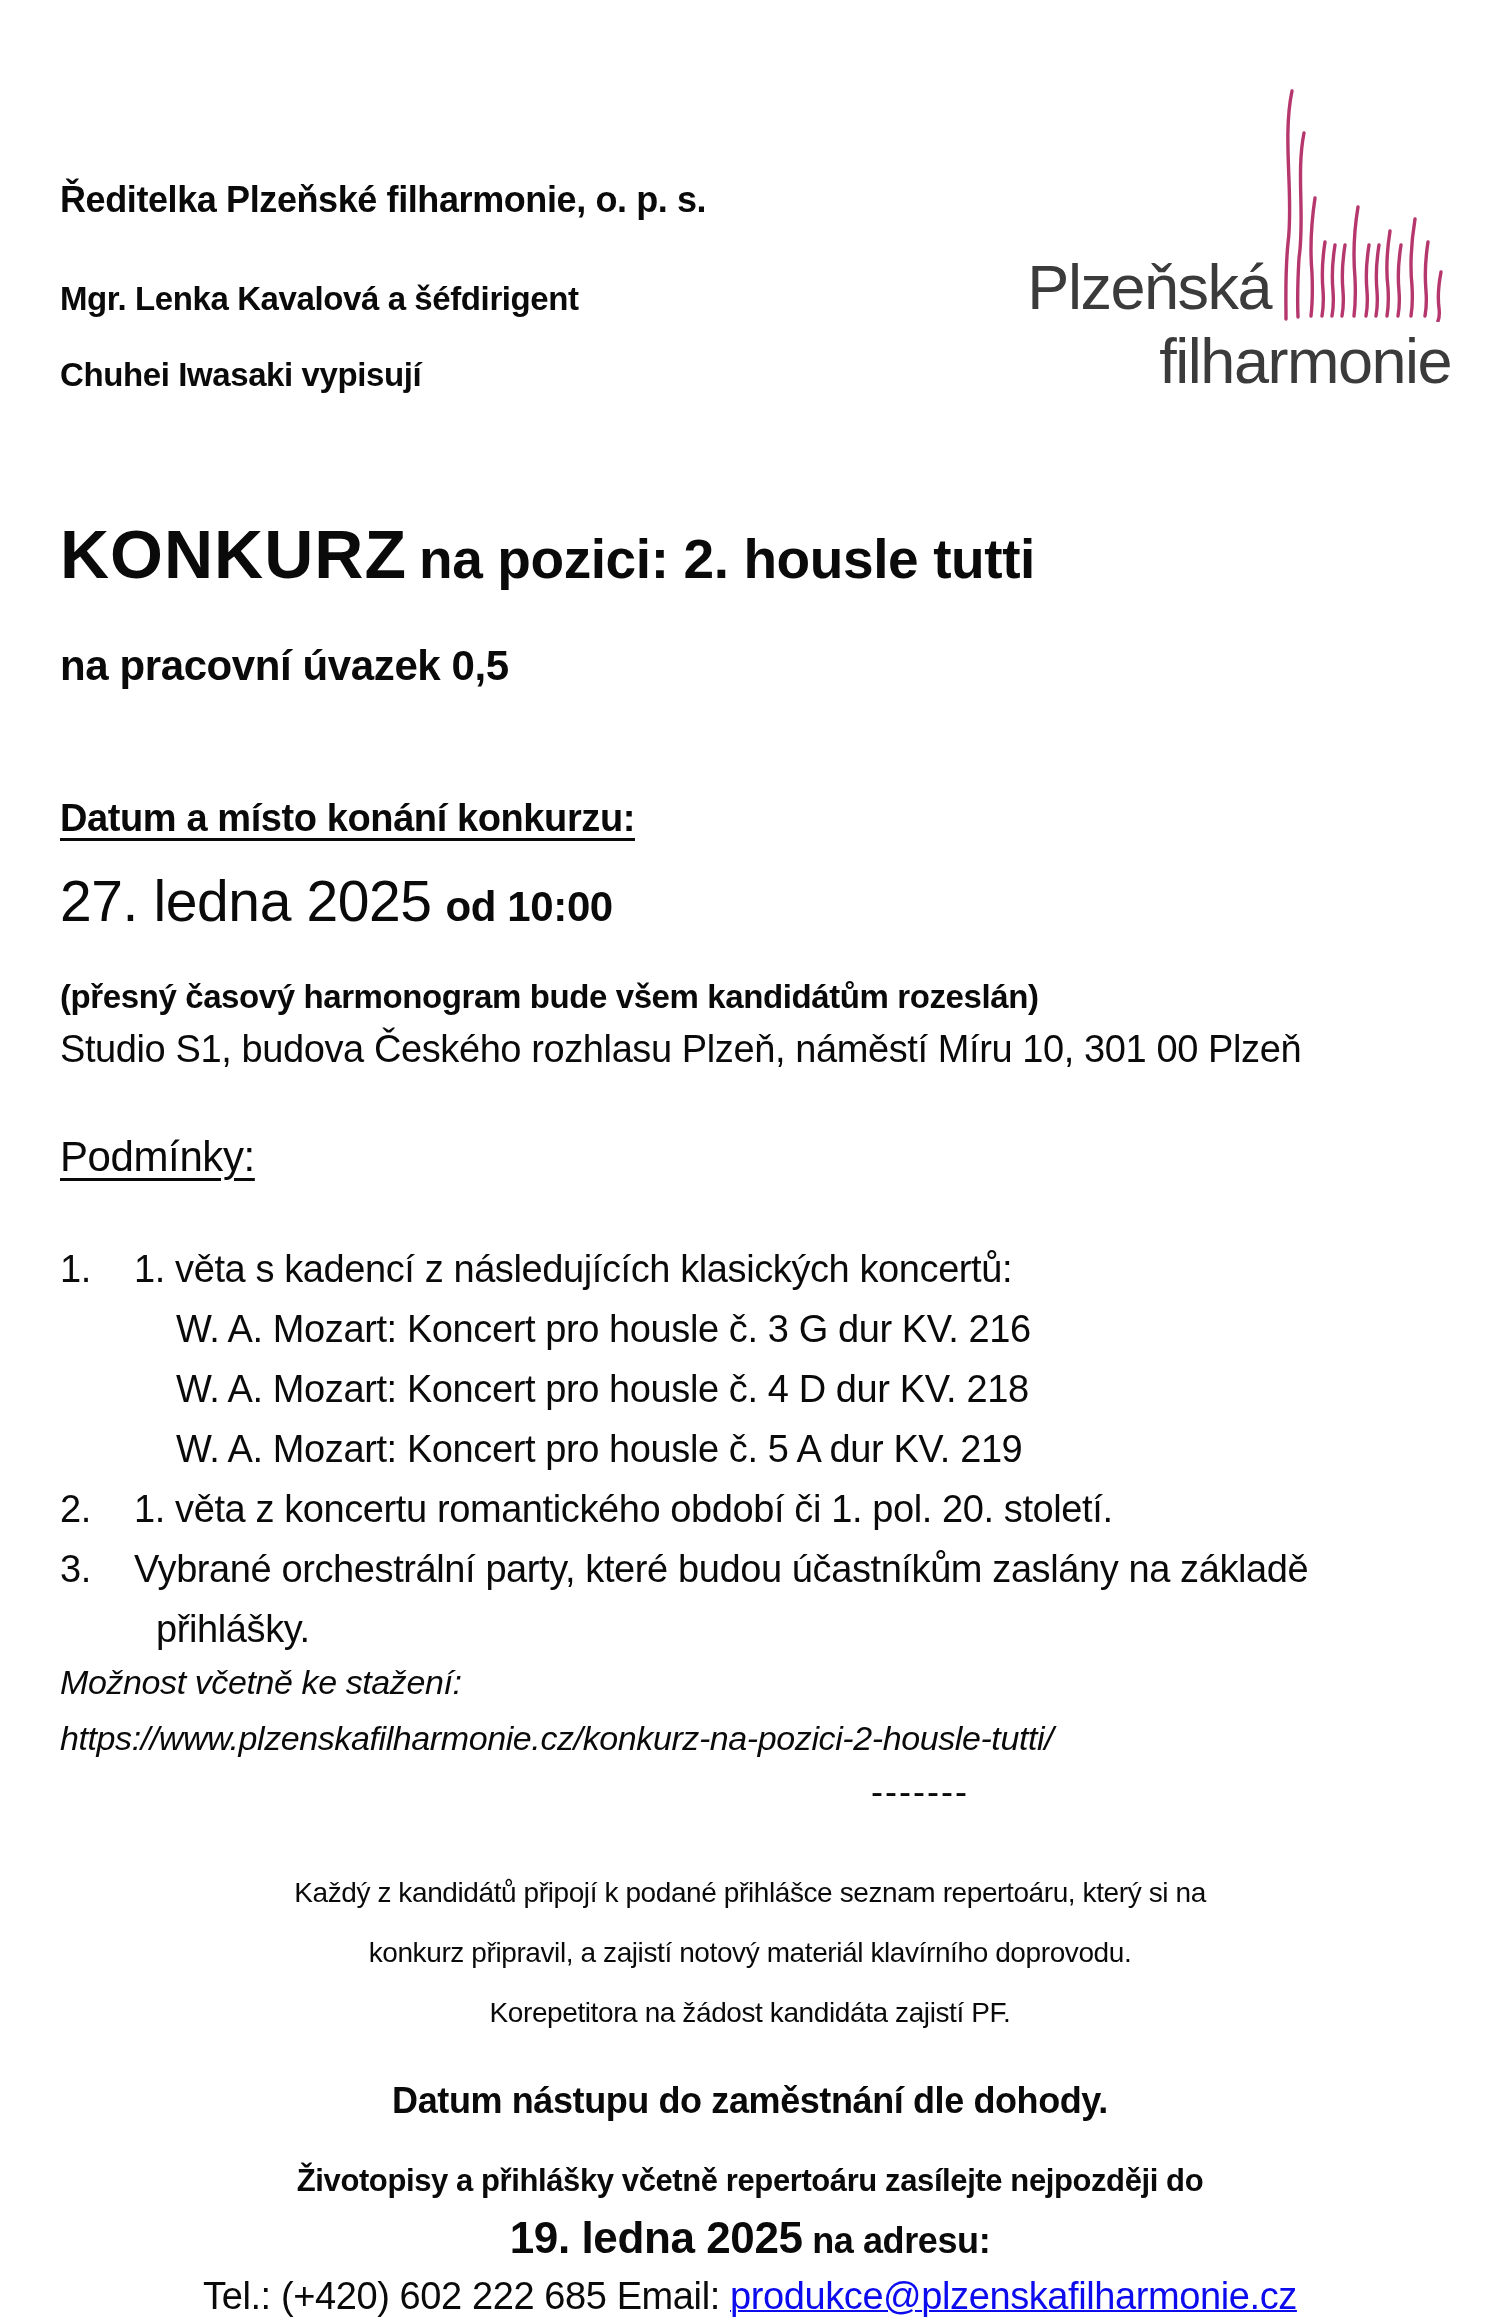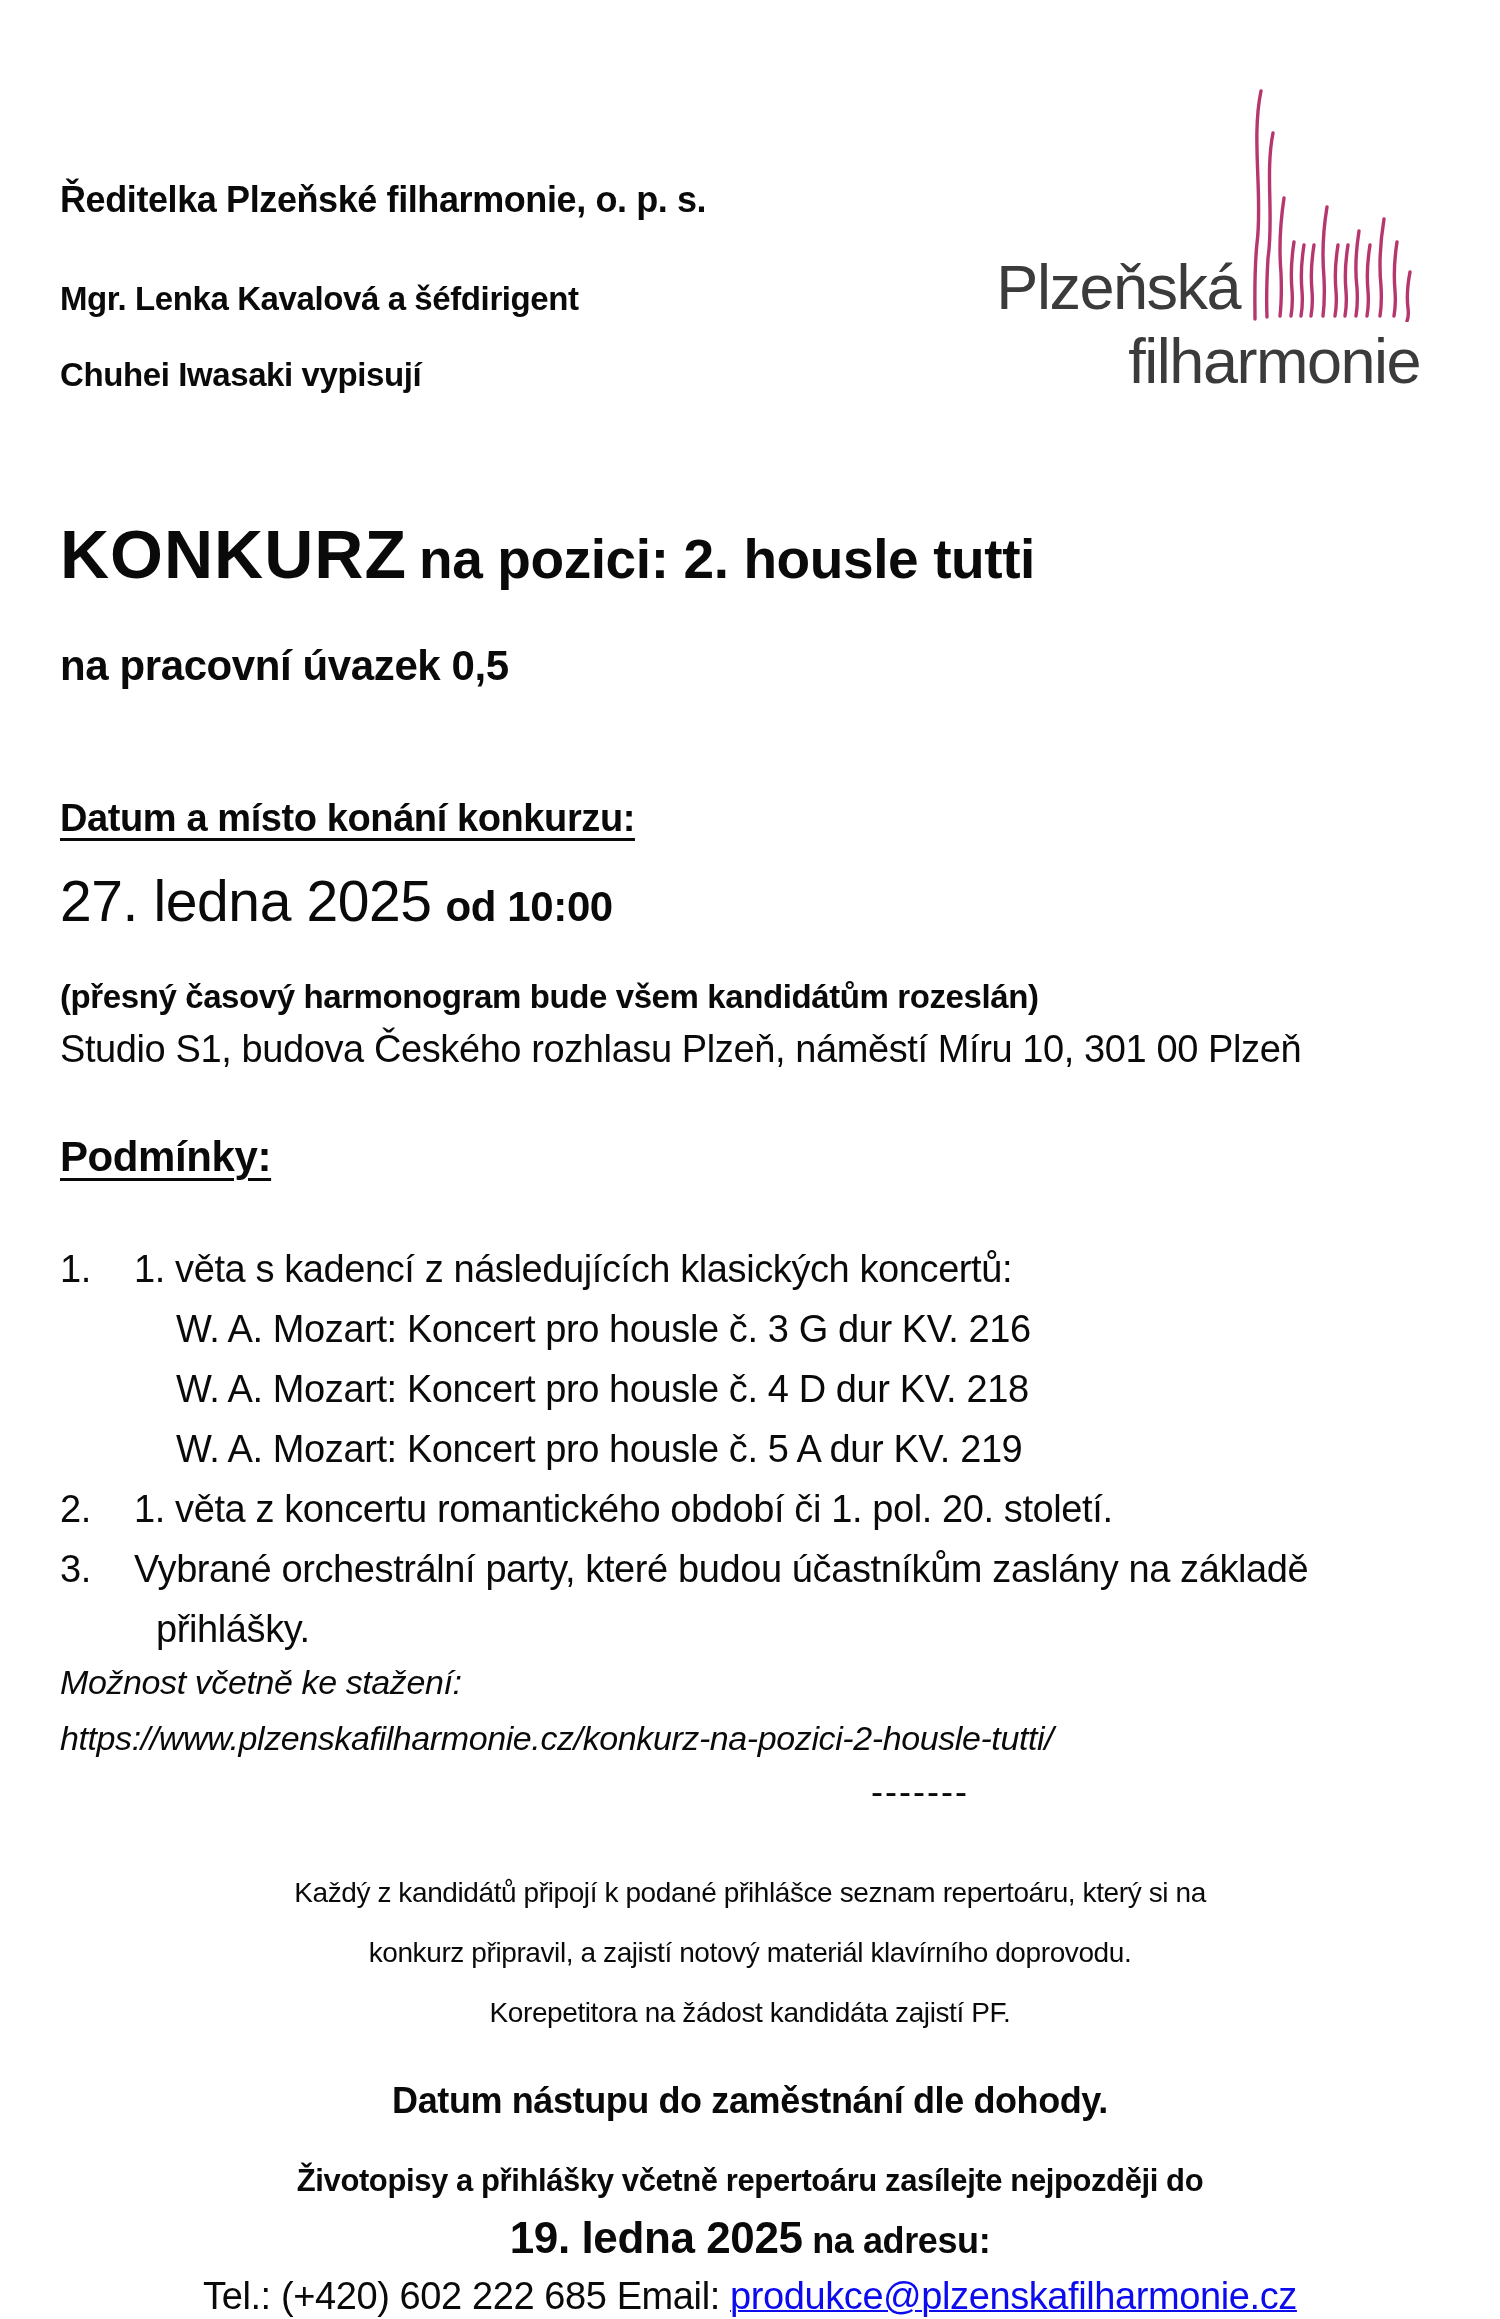--- a/index.html
+++ b/index.html
@@ -21,21 +21,21 @@
   }
   .page{position:relative;width:1500px;height:2319px;background:var(--paper);}
   .content{padding:178px 60px 0 60px;}
 
   
   .hdr-line1{font-size:36px;font-weight:bold;line-height:43px;}
   .hdr-line2{font-size:33px;font-weight:bold;line-height:40px;margin-top:58px;}
   .hdr-line3{font-size:33px;font-weight:bold;line-height:40px;margin-top:36px;}
 
   
-  .logo{position:absolute;top:60px;left:997px;width:445px;height:335px;}
+  .logo{position:absolute;top:60px;left:1028px;width:445px;height:335px;}
   .logo svg{position:absolute;top:28px;left:250px;width:172px;height:234px;}
   .wave{stroke:var(--accent);stroke-width:3.4;fill:none;stroke-linecap:round;}
   .logo-w1,.logo-w2{
     position:absolute;
     font-size:63px;line-height:63px;
     color:var(--logo-text);
     letter-spacing:-1.5px;
     font-weight:400;
     white-space:nowrap;
   }
@@ -54,21 +54,21 @@
     text-decoration:underline;text-decoration-thickness:3px;text-underline-offset:7px;
   }
   .date-line{margin-top:27px;line-height:67px;white-space:nowrap;}
   .date-big{font-size:57px;font-weight:normal;}
   .date-time{font-size:42px;font-weight:bold;margin-left:14px;}
   .date-note{margin-top:28px;font-size:33px;font-weight:bold;line-height:40px;}
   .venue{margin-top:9px;font-size:38px;font-weight:400;line-height:46px;}
 
   
   .cond-heading{
-    margin-top:60px;font-size:42px;font-weight:bold;line-height:50px;
+    margin-top:60px;font-size:42px;font-weight:normal;line-height:50px;
     text-decoration:underline;text-decoration-thickness:3px;text-underline-offset:7px;
   }
   .list{margin-top:57px;font-size:38px;line-height:60px;}
   .list-row{display:flex;align-items:flex-start;}
   .num{flex:0 0 74px;}
   .li-text{flex:1;}
   .subline{padding-left:42px;}
   .cont{padding-left:22px;}
 
   

